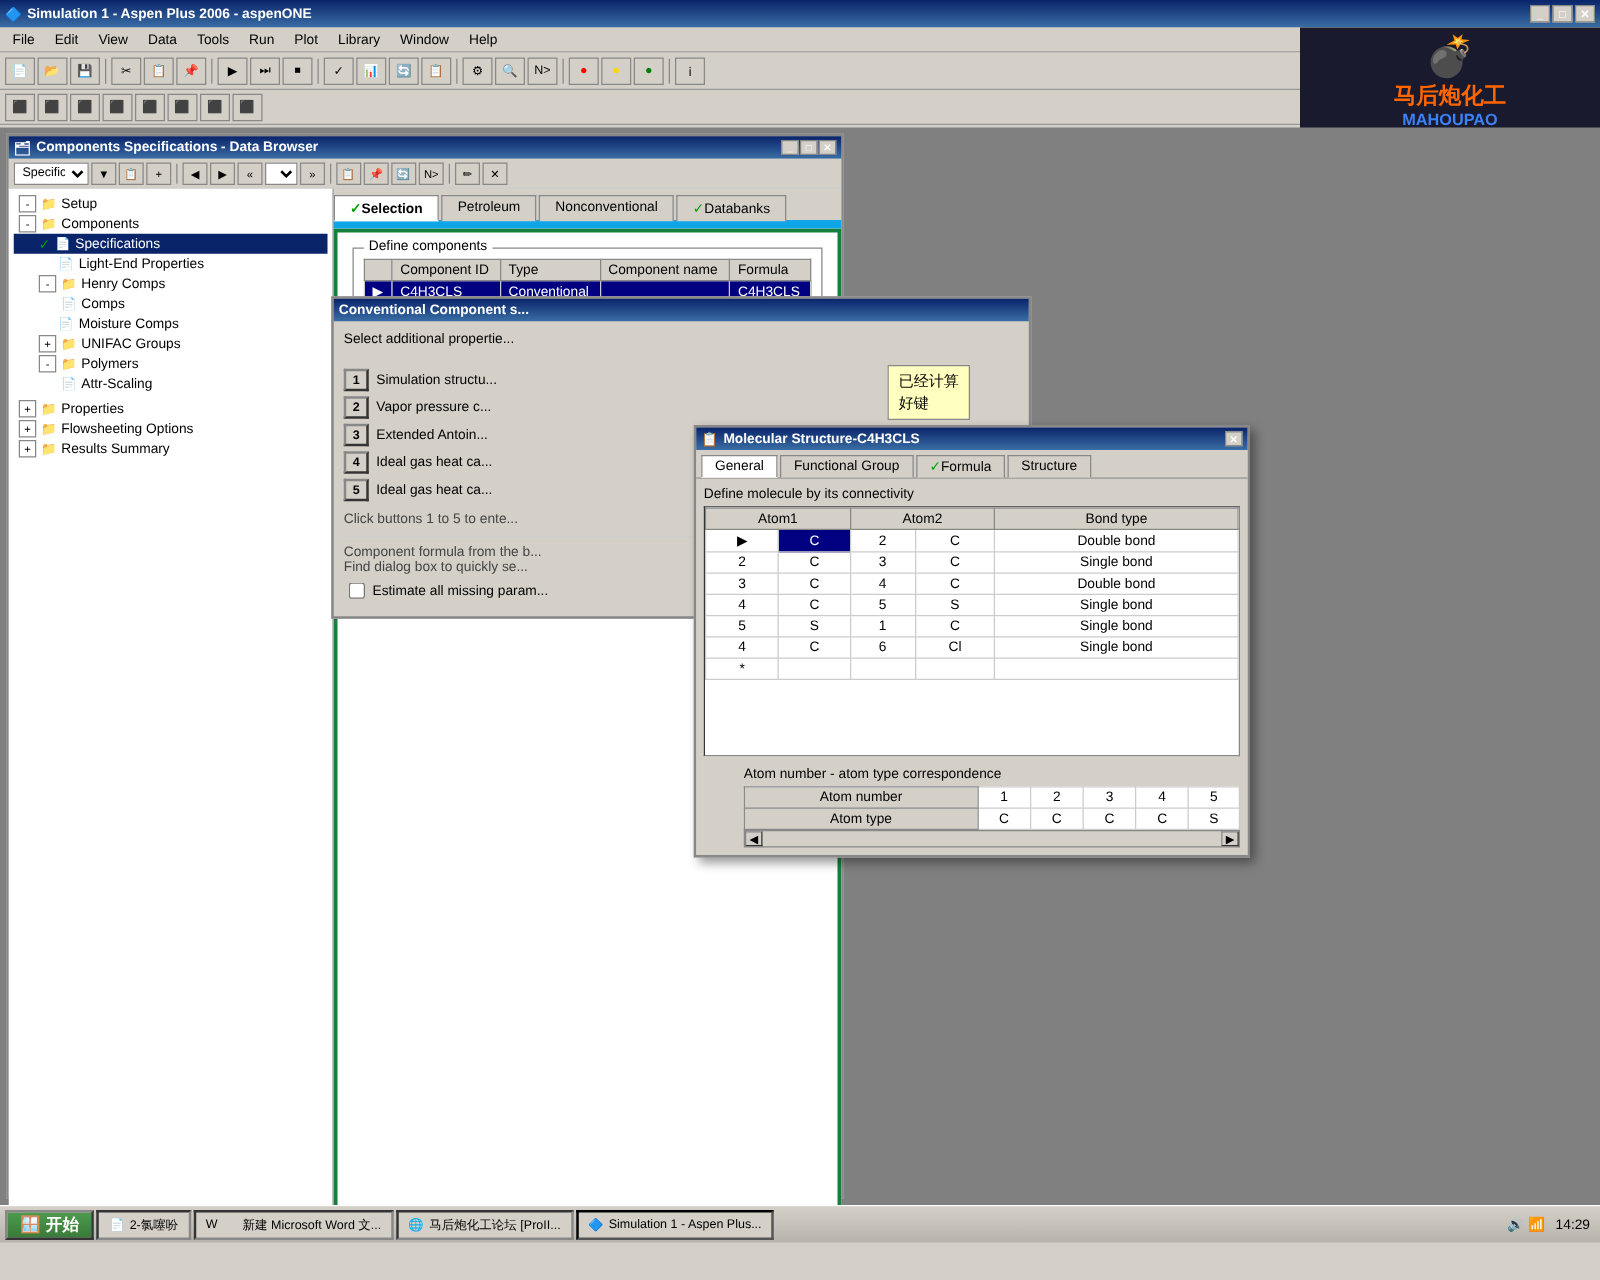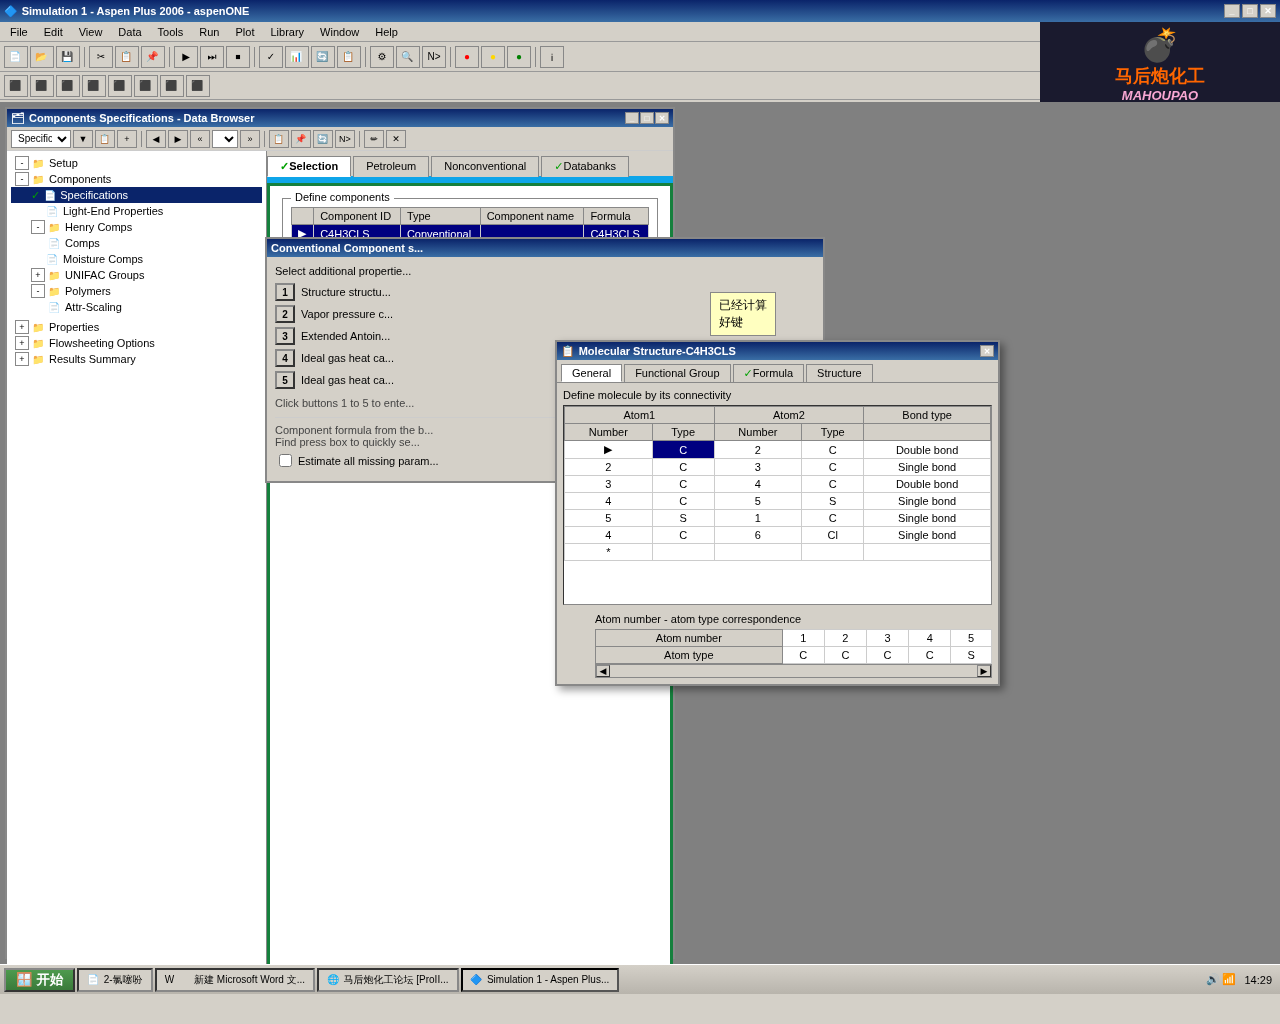--- a/index.html
+++ b/index.html
@@ -572,21 +572,21 @@
   <div class="toolbar-btn">⬛</div>
   <div class="toolbar-btn">⬛</div>
   <div class="toolbar-btn">⬛</div>
   <div class="toolbar-btn">⬛</div>
 </div>
 
 <div class="logo-area" style="top:22px;">
   <div>
     <div style="font-size:32px; text-align:center;">💣</div>
     <div class="logo-text">马后炮化工</div>
-    <div class="logo-text" style="font-size:13px; color:#f9a8d4;font-style:italic;">MAHOUPAO</div>
+    <div class="logo-text" style="font-size:13px; color:#3b82f6;">MAHOUPAO</div>
   </div>
 </div>
 
 <div style="position:absolute; top:102px; left:0; right:0; bottom:60px; background:#808080;">
 
   <div class="mdi-window" style="top:5px; left:5px; width:670px; bottom:5px;">
     <div class="mdi-title">
       <span style="margin-right:4px;">🗂</span>
       <span>Components Specifications - Data Browser</span>
       <div class="mdi-title-btns">
@@ -767,46 +767,46 @@
     <div style="height:20px; background:#d4d0c8; border-top:1px solid #888; display:flex; align-items:center; padding:0 8px; font-size:11px;">
       <span>Input Complete</span>
     </div>
   </div>
 
   <div class="conv-comp-panel">
     <div class="conv-comp-title">
       <span>Conventional Component s...</span>
     </div>
     <div style="padding:8px;">
-      <div style="font-size:11px; margin-bottom:6px;">Select additional propertie...</div>
+      <div style="font-size:11px; margin-bottom:18px;">Select additional propertie...</div>
 
       <div class="prop-btn">
         <div class="prop-num">1</div>
-        <span class="prop-text">Structure structu...</span>
+        <span class="prop-text">Simulation structu...</span>
       </div>
       <div class="prop-btn">
         <div class="prop-num">2</div>
         <span class="prop-text">Vapor pressure c...</span>
       </div>
       <div class="prop-btn">
         <div class="prop-num">3</div>
         <span class="prop-text">Extended Antoin...</span>
       </div>
       <div class="prop-btn">
         <div class="prop-num">4</div>
         <span class="prop-text">Ideal gas heat ca...</span>
       </div>
       <div class="prop-btn">
         <div class="prop-num">5</div>
         <span class="prop-text">Ideal gas heat ca...</span>
       </div>
       <div style="font-size:11px; color:#444; margin-top:8px; margin-bottom:8px;">Click buttons 1 to 5 to ente...</div>
       <div style="font-size:11px; color:#444; border-top:1px solid #ccc; padding-top:6px;">
         <div>Component formula from the b...</div>
-        <div>Find press box to quickly se...</div>
+        <div>Find dialog box to quickly se...</div>
       </div>
       <div class="checkbox-row">
         <input type="checkbox" style="">
         <span>Estimate all missing param...</span>
       </div>
     </div>
   </div>
 
   <div class="mol-dialog">
     <div class="mol-title">
@@ -833,27 +833,20 @@
     <div class="mol-content">
       <div class="mol-section-label">Define molecule by its connectivity</div>
 
       <div style="border:1px inset #888; background:white; height:200px; overflow-y:auto;">
         <table class="mol-table">
           <thead>
             <tr>
               <th colspan="2">Atom1</th>
               <th colspan="2">Atom2</th>
               <th>Bond type</th>
-            </tr>
-            <tr>
-              <th>Number</th>
-              <th>Type</th>
-              <th>Number</th>
-              <th>Type</th>
-              <th></th>
             </tr>
           </thead>
           <tbody>
             <tr>
               <td>▶</td>
               <td style="background:#000080; color:white;">C</td>
               <td>2</td>
               <td>C</td>
               <td>Double bond</td>
             </tr>

